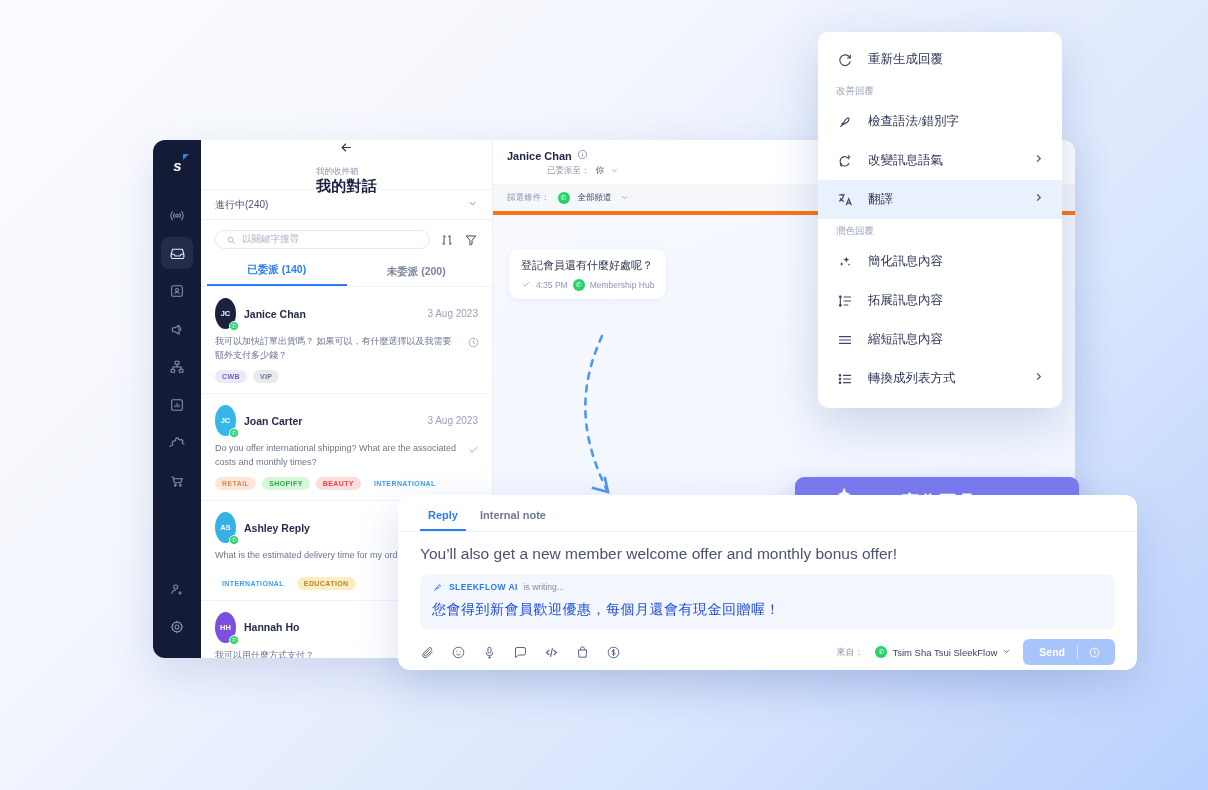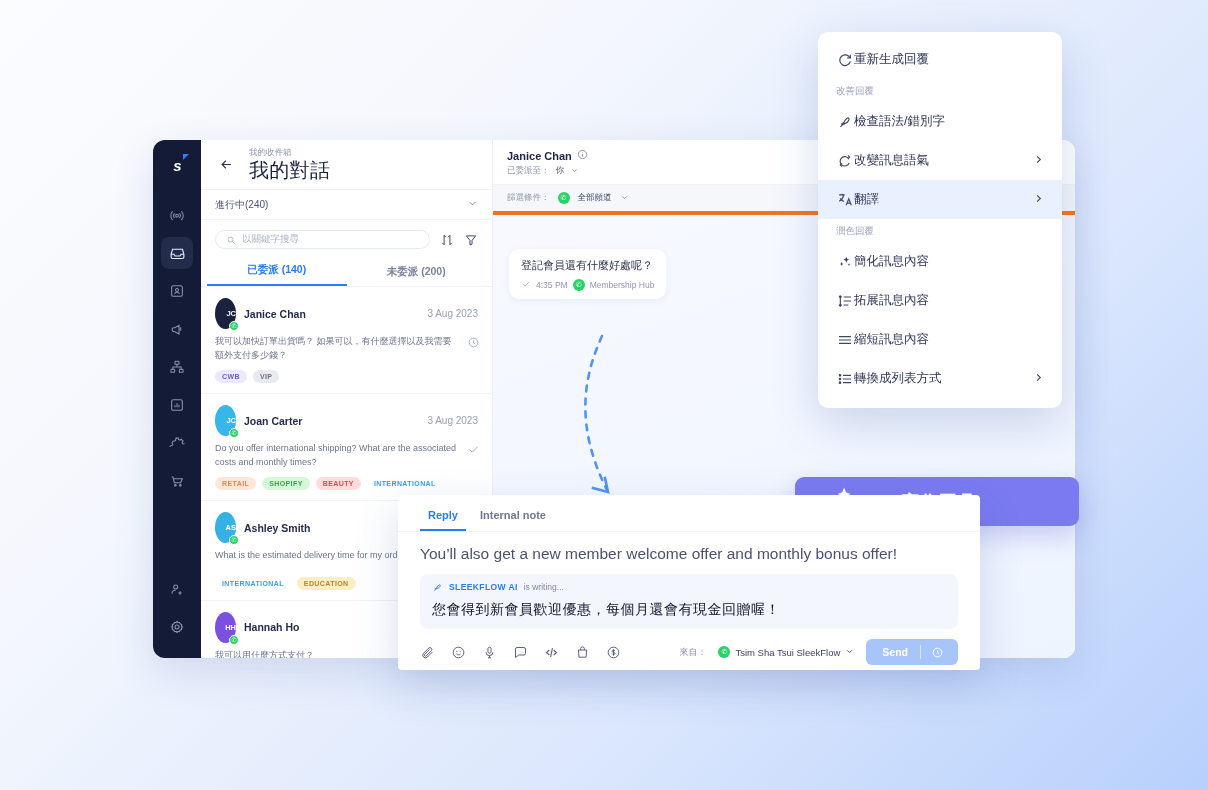--- a/index.html
+++ b/index.html
@@ -46,26 +46,26 @@
 
   
   #conv-panel {
     width: 292px; flex: 0 0 292px;
     border-right: 1px solid #eceff6;
     display: flex; flex-direction: column;
     background: #fff;
   }
   #list-header {
     height: 50px; display: flex; align-items: center; gap: 12px;
-    padding: 0 14px; border-bottom: 1px solid #f0f2f8;
+    padding: 0 14px; border-bottom: 1px solid #f0f2f8; flex-direction: column;
   }
   #back-btn { width: 22px; height: 22px; display:flex; align-items:center; justify-content:center; color:#2b3350; font-size:16px;}
   .hdr-texts { line-height: 1.1; }
   .hdr-sub { font-size: 8.5px; color: #8d96ae; margin-bottom: 2px; }
-  .hdr-title { font-size: 20px; font-weight: 400; color: #1b2240; letter-spacing: .3px;}
+  .hdr-title { font-size: 15px; font-weight: 700; color: #1b2240; letter-spacing: .3px;}
 
   #status-row {
     height: 30px; display: flex; align-items: center; justify-content: space-between;
     padding: 0 14px; border-bottom: 1px solid #f0f2f8;
     font-size: 10px; color: #4b5472;
   }
   #status-row .caret { color:#6d7695; font-size:9px; }
 
   #search-row { display: flex; align-items: center; gap: 10px; padding: 10px 14px 6px 14px; }
   #search-box {
@@ -76,36 +76,36 @@
   .icon-btn { color:#3c4769; display:flex; align-items:center; justify-content:center; }
 
   #tabs-row { display: flex; border-bottom: 1px solid #eef1f7; padding: 0 6px; align-items: flex-end; }
   .tab { flex: 1; text-align: center; font-size: 10.5px; font-weight: 700; padding: 8px 0 7px; color: #7b849e;}
   .tab.active { color: #2a7cf7; border-bottom: 2px solid #2a7cf7; }
 
   #conv-list { flex: 1; overflow: hidden; }
   .conv-item { padding: 11px 14px 10px 14px; border-bottom: 1px solid #f1f3f9; position: relative;}
   .conv-top { display:flex; align-items:center; gap:8px; }
   .avatar { width: 21px; height: 31px; border-radius: 50%; color:#fff; font-size:7.5px; font-weight:700;
-            display:flex; align-items:center; justify-content:flex-end; position: relative; flex:0 0 21px;}
+            display:flex; align-items:center; justify-content:center; position: relative; flex:0 0 21px;}
   .wa-badge { position:absolute; right:-3px; bottom:-2px; width:10px;height:10px;border-radius:50%;
               background:#25d366; border:1.5px solid #fff; display:flex;align-items:center;justify-content:center;}
   .wa-badge span{ color:#fff; font-size:6px; line-height:1;}
   .conv-name { font-size: 10.5px; font-weight: 700; color: #242c4b; flex:1;}
   .conv-date { font-size: 10px; color: #98a1b8; }
   .conv-snippet { font-size: 9px; color: #6d7691; line-height: 1.5; margin: 6px 0 0 0; padding-right: 22px;}
   .conv-right-icon { position:absolute; right: 12px; top: 48px; color:#9aa6c4; }
   .tags { display:flex; gap:6px; margin-top: 8px; flex-wrap: wrap;}
   .tag { font-size: 7px; font-weight: 700; letter-spacing:.4px; padding: 3px 7px; border-radius: 8px;}
 
   
   #chat-panel { flex: 1; display: flex; flex-direction: column; background: #fff; min-width:0;}
   #chat-header { padding: 9px 14px 7px; border-bottom: 1px solid #f0f2f8; }
   .chat-name { font-size: 11px; font-weight: 700; color: #1e2546; display:flex; align-items:center; gap:5px;}
-  .chat-assign { font-size: 8.5px; color: #8e97ae; margin-top: 3px; display:flex; align-items:flex-end; gap:6px;}
+  .chat-assign { font-size: 8.5px; color: #8e97ae; margin-top: 3px; display:flex; align-items:flex-end; gap:6px;margin-left:40px;}
   .chat-assign b { color:#4b5372; font-weight:400; }
   #filter-bar { background:#f5f7fb; padding: 7px 14px; border-bottom: 4px solid #f97316;
                 display:flex; align-items:center; gap:8px; font-size:8.5px; color:#8e97ae;}
   .wa-chip { width:12px;height:12px;border-radius:50%;background:#25d366;display:inline-flex;align-items:center;justify-content:center;color:#fff;font-size:7px;}
   #filter-bar .chan { color:#3b4466; }
 
   #chat-body { flex: 1; position: relative; background: linear-gradient(160deg,#f7f9ff 0%, #eef4fe 100%); padding: 12px 16px; }
   #day-pill { position:absolute; right: 16px; top: 12px; background:#fff; border:1px solid #eef1f8;
               border-radius: 10px; font-size:8px; color:#5d6party; color:#5b6party; color:#5a6party; color:#5b647f; padding: 3px 10px;}
   .bubble { display:inline-block; background:#fff; border-radius: 10px; padding: 9px 12px 8px;
@@ -113,44 +113,44 @@
   .bubble-text { font-size: 11px; color: #2d3450; line-height:1.4;}
   .bubble-meta { display:flex; align-items:center; gap:5px; margin-top:6px; font-size:8.5px; color:#8e97ae;}
 
   
   #ai-menu {
     position: absolute; left: 818px; top: 32px; width: 244px;
     background: #fff; border-radius: 10px;
     box-shadow: 0 16px 46px rgba(60,90,170,.22);
     padding: 8px 0 10px; overflow: hidden;
   }
-  .menu-item { display:flex; align-items:center; padding: 11px 18px; font-size: 12.5px; color: #2d3557;}
+  .menu-item { display:flex; align-items:center; gap: 14px; padding: 11px 18px; font-size: 12.5px; color: #2d3557; font-family: Liberation Serif, serif;}
   .menu-item.highlight { background: #e9f0fe; }
   .menu-item .mi-icon { width: 18px; display:flex; align-items:center; justify-content:center; color:#3d4766; flex:0 0 18px;}
   .menu-item .mi-label { flex: 1; }
   .menu-item .mi-arrow { color:#40496b; font-size: 12px; font-weight:700;}
   .menu-section { font-size: 9.5px; color: #9aa3bb; padding: 6px 18px 4px; }
 
   
   #composer {
-    position: absolute; left: 398px; top: 495px; width: 582px; height: 175px;
-    background:#fff; border-radius: 4px;
+    position: absolute; left: 398px; top: 495px; width: 739px; height: 175px;
+    background:#fff; border-radius: 12px;
     box-shadow: 0 16px 44px rgba(60,90,170,.20);
     overflow: hidden;
   }
   #composer-tabs { display:flex; gap: 6px; padding: 10px 22px 0; border-bottom:1px solid #eef1f7;}
   .ctab { font-size: 11px; font-weight:700; padding: 4px 8px 8px; color:#6f7893;}
   .ctab.active { color:#2a7cf7; border-bottom: 2px solid #2a7cf7; }
   #composer-body { padding: 12px 22px 0; }
   #draft-text { font-size: 15.5px; color: #4a5270; line-height:1.3; white-space:nowrap; overflow:hidden;}
   #ai-suggestion { background:#f3f6fc; border-radius:8px; padding: 8px 12px 10px; margin-top: 10px;}
   .ai-head { display:flex; align-items:flex-start; gap:6px; font-size:8.5px; }
   .ai-head .ai-name { color:#2a7cf7; font-weight:700; letter-spacing:.4px;}
   .ai-head .ai-state { color:#818ba5; }
-  .ai-body { font-size: 14px; color:#0f172a; margin-top:6px; letter-spacing:.5px;}
+  .ai-body { font-size: 14px; color:#1d4ed8; margin-top:6px; letter-spacing:.5px;}
   #composer-footer { display:flex; align-items:center; padding: 10px 22px; }
   #tool-icons { display:flex; gap: 16px; color:#5b6party; color:#566party; color:#55607f; }
   #tool-icons > span { color:#5a6party; color:#596party; color:#58627f; display:flex; }
   #footer-right { margin-left:auto; display:flex; align-items:center; gap:12px;}
   .from-label { font-size:9px; color:#8b94ac;}
   .from-value { font-size:9.5px; color:#3d4663; display:flex; align-items:center; gap:5px;}
   #send-btn { background:#a8c5fb; color:#fff; border-radius:6px; height:26px; display:flex; align-items:center;
               font-size:10.5px; font-weight:700; padding: 0 4px;}
   #send-btn .lbl { padding: 0 12px;}
   #send-btn .div { width:1px; height:14px; background:rgba(255,255,255,.55);}
@@ -349,21 +349,21 @@
       </div>
 
       <div class="conv-item">
         <div class="conv-top">
           <div class="avatar" style="background:#35b1e6">
             <span>AS</span>
             <span class="wa-badge">
                 <span>✆</span>
               </span>
           </div>
-          <span class="conv-name">Ashley Smith</span>
+          <span class="conv-name">Ashley Reply</span>
           <span class="conv-date"></span>
         </div>
         <div class="conv-snippet" style="white-space:nowrap;overflow:hidden">What is the estimated delivery time for my order</div>
         <div class="tags" style="margin-top:14px">
           <span class="tag" style="background:transparent;color:#3e9df0">INTERNATIONAL</span>
           <span class="tag" style="background:#fbeec2;color:#b4872a">EDUCATION</span>
         </div>
       </div>
 
       <div class="conv-item">

